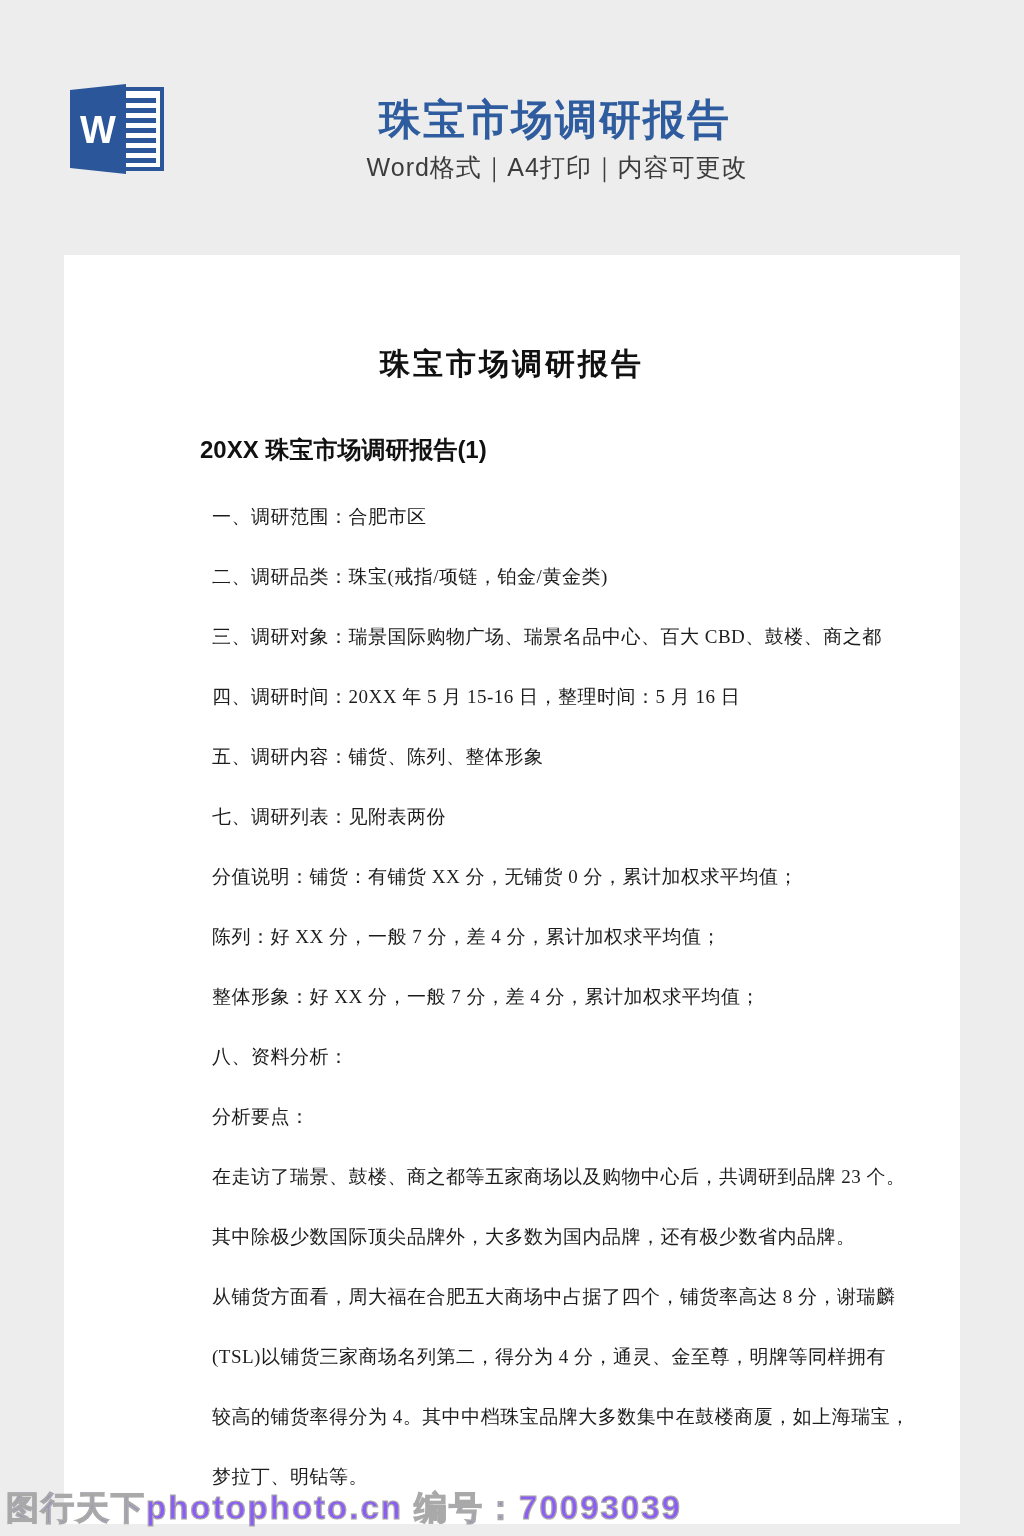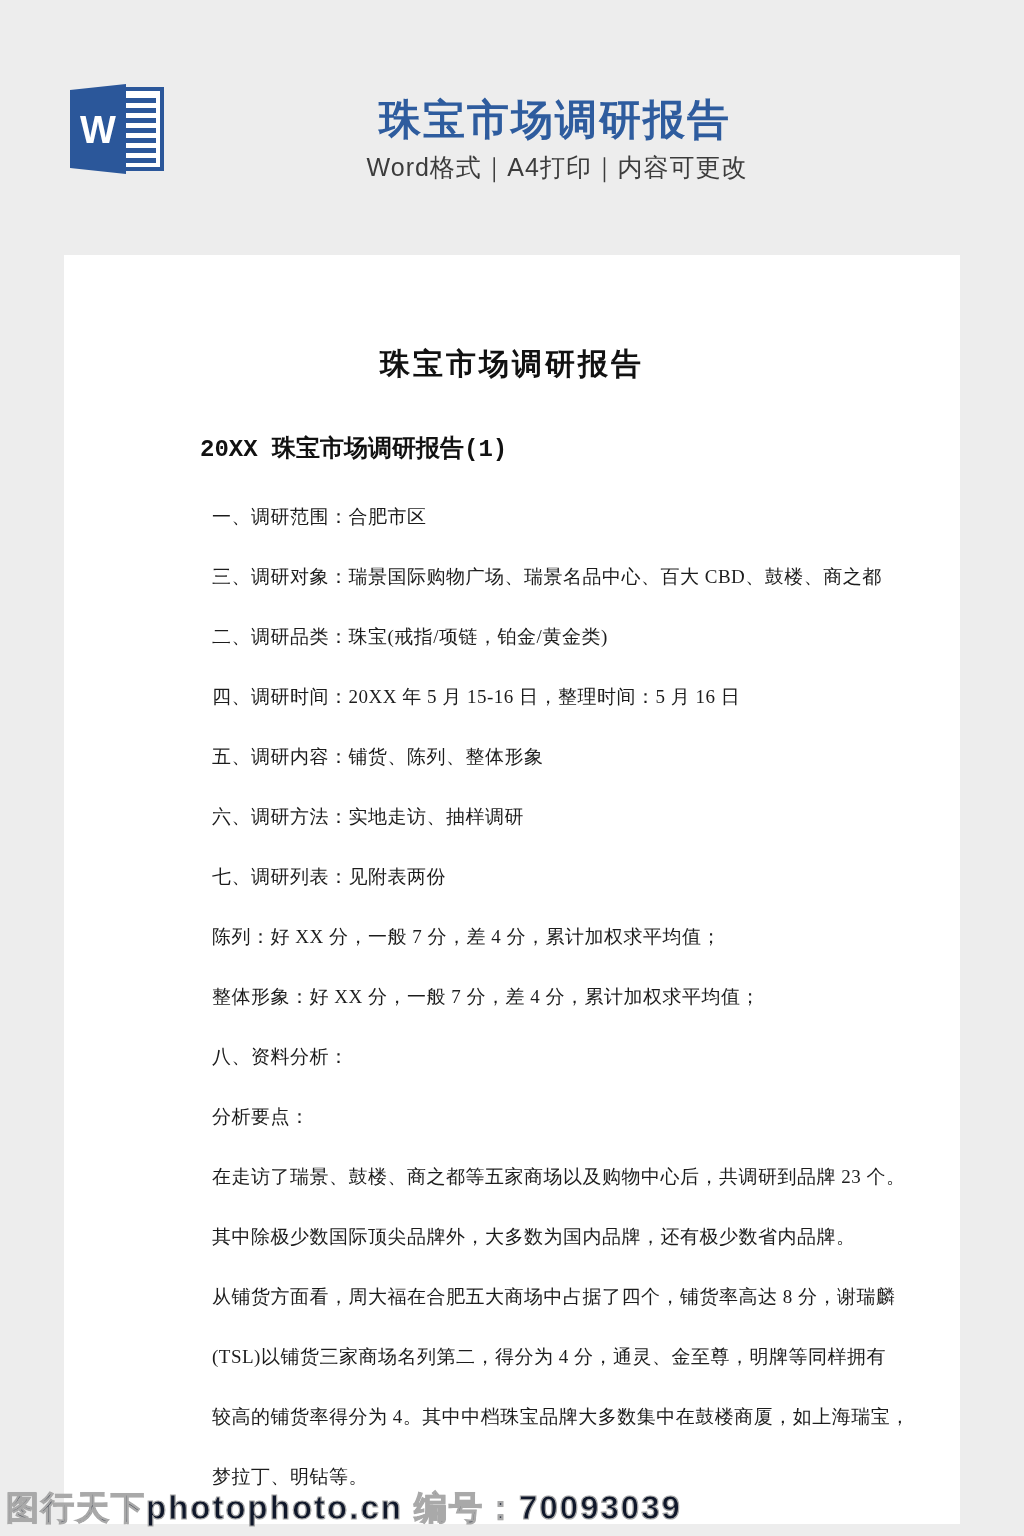--- a/index.html
+++ b/index.html
@@ -27,34 +27,34 @@
     background:#ffffff;
     box-sizing:border-box;
     padding:88px 120px 0 136px;
   }
   .doc-title{
     text-align:center;
     font-size:30px;font-weight:bold;color:#111;
     line-height:42px;margin:0 16px 48px 0;letter-spacing:3px;
   }
   .doc-heading{
-    font-family:Liberation Mono, monospace;
+    font-family:Liberation Sans, sans-serif;
     font-size:24px;font-weight:bold;color:#111;
     line-height:34px;margin:0 0 26px 0;
   }
   .doc-line{
     font-size:19px;color:#1c1c1c;
     line-height:48px;margin:12px;white-space:nowrap;letter-spacing:0.5px;
   }
   
   .watermark{
     position:absolute;left:6px;top:1486px;z-index:5;
     font-family:"Liberation Sans","DejaVu Sans",sans-serif;
     font-size:33px;font-weight:bold;letter-spacing:2px;white-space:nowrap;
-    color:#0f172a;
+    color:#8b5cf6;
     -webkit-text-stroke:1.2px #a9a9a9;
     text-shadow:0 0 1px #bbb;
   }
 </style>
 </head>
 <body>
 
 <div class="header">
   <svg class="word-icon" viewBox="0 0 104 98" xmlns="http://www.w3.org/2000/svg">
 
@@ -72,26 +72,26 @@
     <text x="36" y="63" text-anchor="middle" fill="#ffffff" font-family="Liberation Sans, DejaVu Sans, sans-serif" font-size="38" font-weight="bold">W</text>
   </svg>
   <div class="hd-title">珠宝市场调研报告</div>
   <div class="hd-subtitle">Word格式｜A4打印｜内容可更改</div>
 </div>
 
 <div class="page">
   <div class="doc-title">珠宝市场调研报告</div>
   <div class="doc-heading">20XX 珠宝市场调研报告(1)</div>
   <p class="doc-line">一、调研范围：合肥市区</p>
+  <p class="doc-line">二、调研品类：珠宝(戒指/项链，铂金/黄金类)</p>
   <p class="doc-line">三、调研对象：瑞景国际购物广场、瑞景名品中心、百大 CBD、鼓楼、商之都</p>
-  <p class="doc-line">二、调研品类：珠宝(戒指/项链，铂金/黄金类)</p>
   <p class="doc-line">四、调研时间：20XX 年 5 月 15-16 日，整理时间：5 月 16 日</p>
   <p class="doc-line">五、调研内容：铺货、陈列、整体形象</p>
-  <p class="doc-line">六、调研方法：实地走访、抽样调研</p>
   <p class="doc-line">七、调研列表：见附表两份</p>
+  <p class="doc-line">分值说明：铺货：有铺货 XX 分，无铺货 0 分，累计加权求平均值；</p>
   <p class="doc-line">陈列：好 XX 分，一般 7 分，差 4 分，累计加权求平均值；</p>
   <p class="doc-line">整体形象：好 XX 分，一般 7 分，差 4 分，累计加权求平均值；</p>
   <p class="doc-line">八、资料分析：</p>
   <p class="doc-line">分析要点：</p>
   <p class="doc-line">在走访了瑞景、鼓楼、商之都等五家商场以及购物中心后，共调研到品牌 23 个。</p>
   <p class="doc-line">其中除极少数国际顶尖品牌外，大多数为国内品牌，还有极少数省内品牌。</p>
   <p class="doc-line">从铺货方面看，周大福在合肥五大商场中占据了四个，铺货率高达 8 分，谢瑞麟</p>
   <p class="doc-line">(TSL)以铺货三家商场名列第二，得分为 4 分，通灵、金至尊，明牌等同样拥有</p>
   <p class="doc-line">较高的铺货率得分为 4。其中中档珠宝品牌大多数集中在鼓楼商厦，如上海瑞宝，</p>
   <p class="doc-line">梦拉丁、明钻等。</p>

